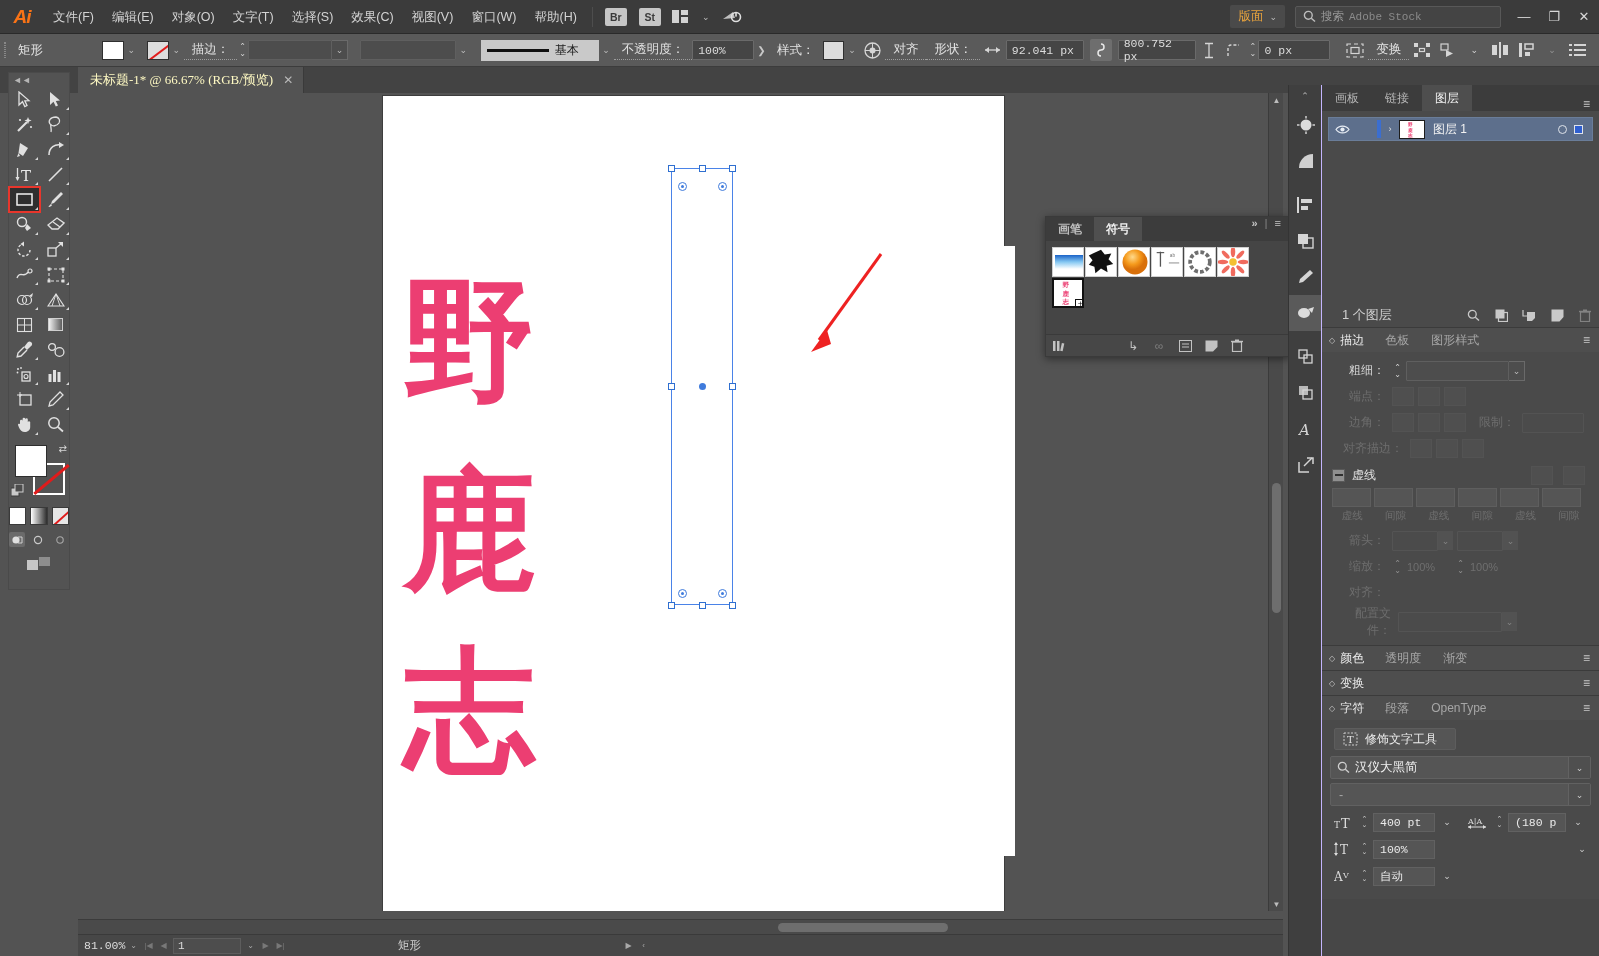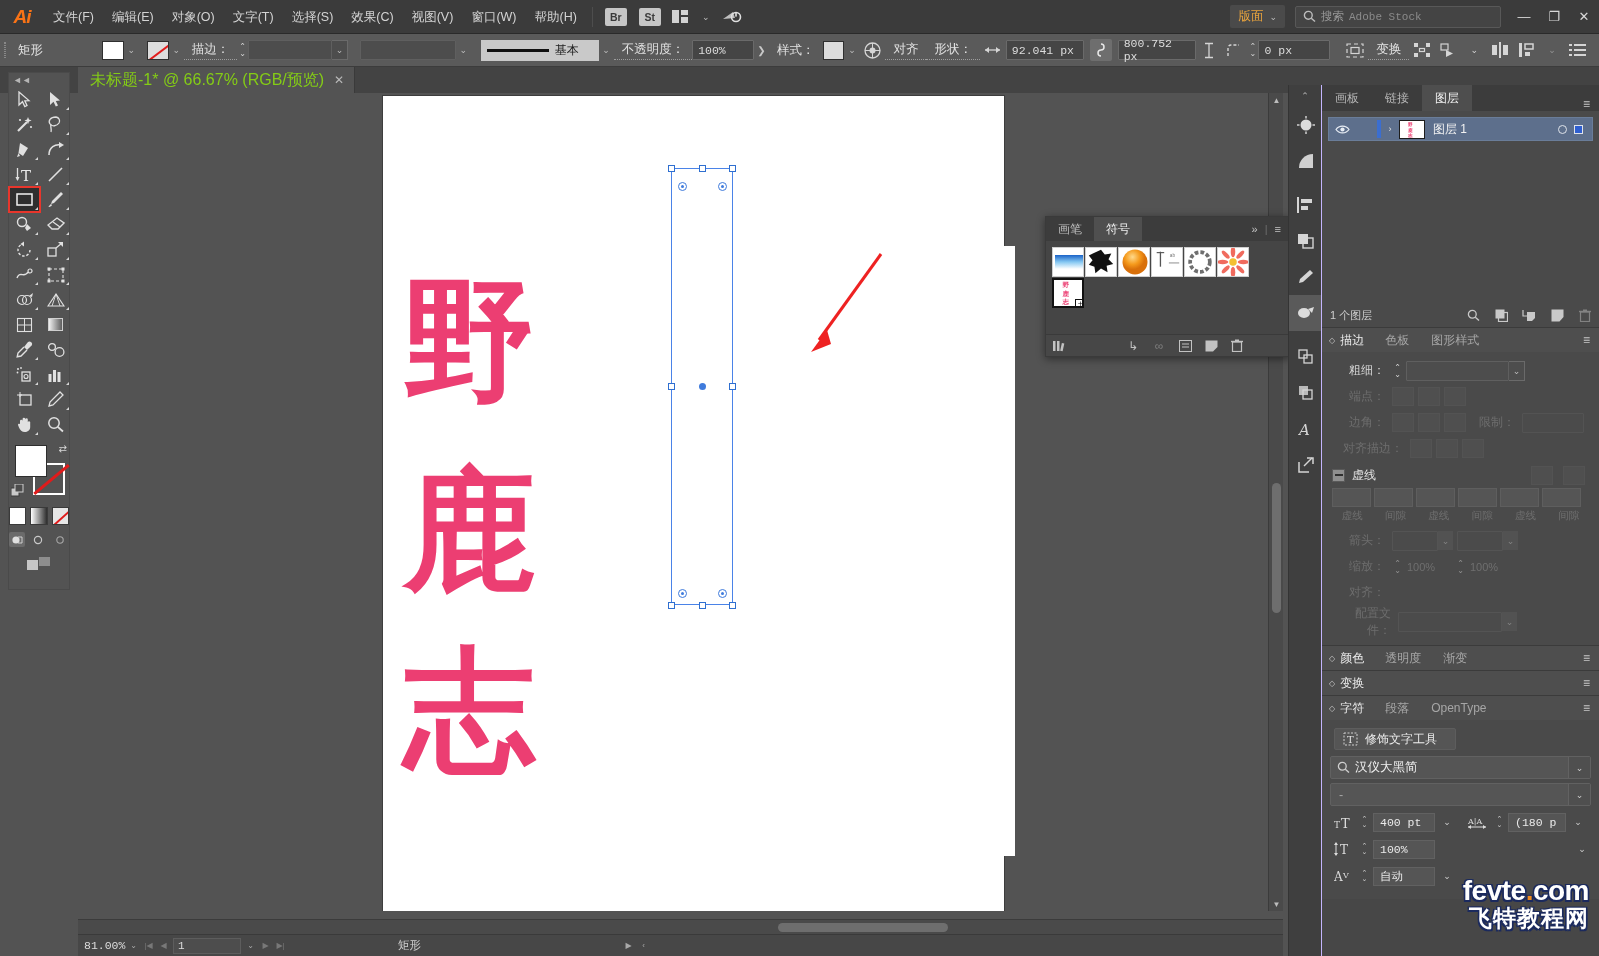--- a/index.html
+++ b/index.html
@@ -67,21 +67,21 @@
   .cb-icon{width:26px;height:33px;display:flex;align-items:center;justify-content:center;color:#d5d5d5;}
   .linkbtn{width:22px;height:22px;background:#6e6e6e;border-radius:2px;display:flex;align-items:center;justify-content:center;}
 
   
   .tabbar{position:absolute;left:0;top:67px;width:1599px;height:26px;background:#434343;}
   .doc-tab{
     position:absolute;left:78px;top:0;height:26px;background:#535353;
     display:flex;align-items:center;gap:10px;padding:0 10px 0 12px;
     border-right:1px solid #3a3a3a;
   }
-  .doc-tab .t{font-size:16px;color:#84cc16;white-space:nowrap;}
+  .doc-tab .t{font-size:13px;color:#fef9c3;white-space:nowrap;font-family:Liberation Serif, serif;}
   .doc-tab .x{font-size:12px;color:#b9b9b9;}
 
   
   .toolbar{
     position:absolute;left:8px;top:72px;width:62px;height:518px;background:#535353;
     border:1px solid #4a4a4a;
   }
   .tb-handle{height:14px;display:flex;align-items:center;padding-left:4px;color:#b5b5b5;font-size:9px;}
   .tb-grid{display:flex;flex-wrap:wrap;width:62px;}
   .tool{width:31px;height:25px;display:flex;align-items:center;justify-content:center;position:relative;}
@@ -130,21 +130,21 @@
   
   .statusbar{position:absolute;left:78px;bottom:0;width:1205px;height:22px;background:#474747;display:flex;align-items:center;border-top:1px solid #3a3a3a;}
   .st-zoom{width:48px;font-size:11.5px;color:#ddd;padding-left:6px;font-family:"Liberation Mono","DejaVu Sans Mono",monospace;}
   .st-ic{width:15px;display:flex;align-items:center;justify-content:center;color:#a9a9a9;font-size:8px;}
   .st-ic.dim{color:#787878;}
   .st-field{width:68px;height:16px;background:#4d4d4d;border:1px solid #5d5d5d;color:#ddd;font-size:11px;display:flex;align-items:center;padding-left:4px;margin:0 2px;font-family:"Liberation Mono","DejaVu Sans Mono",monospace;}
   .st-tool{margin-left:110px;font-size:11.5px;color:#cfcfcf;}
 
   
   .sympanel{position:absolute;left:1045px;top:216px;width:245px;height:141px;background:#454545;border:1px solid #3a3a3a;box-shadow:0 2px 8px rgba(0,0,0,.45);}
-  .sp-tabs{height:24px;background:#3c3c3c;display:flex;align-items:center;}
+  .sp-tabs{height:24px;background:#3c3c3c;display:flex;align-items:flex-start;font-weight:bold;}
   .sp-tab{height:24px;padding:0 12px;display:flex;align-items:center;font-size:12px;color:#bdbdbd;}
   .sp-tab.active{background:#4f4f4f;color:#f0f0f0;}
   .sp-tabs .right{margin-left:auto;display:flex;align-items:center;gap:7px;padding-right:8px;color:#c5c5c5;font-size:11px;}
   .sp-body{padding:6px 6px 0 6px;}
   .sp-row{display:flex;gap:1px;}
   .sym{width:32px;height:30px;background:#fff;border:1px solid #cfcfcf;display:flex;align-items:center;justify-content:center;overflow:hidden;position:relative;}
   .sym.sel{border:2px solid #111;}
   .sp-foot{position:absolute;left:0;bottom:0;width:100%;height:22px;background:#474747;display:flex;align-items:center;border-top:1px solid #3a3a3a;}
   .sp-foot .ic{width:26px;display:flex;align-items:center;justify-content:center;color:#c2c2c2;}
   .sp-foot .ic.dim{color:#7d7d7d;}
@@ -162,21 +162,21 @@
   .layers-body{background:#4a4a4a;height:216px;position:relative;padding:6px 6px 0 6px;}
   .layer-row{height:24px;background:#5d6f8c;display:flex;align-items:center;gap:0;border:1px solid #6a7d99;}
   .lr-eye{width:26px;display:flex;align-items:center;justify-content:center;color:#dfe6f0;}
   .lr-lock{width:22px;}
   .lr-bar{width:4px;height:18px;background:#3b6ed0;}
   .lr-arrow{width:18px;display:flex;align-items:center;justify-content:center;color:#e2e2e2;font-size:9px;}
   .lr-thumb{width:26px;height:19px;background:#fff;border:1px solid #1c1c1c;overflow:hidden;position:relative;}
   .lr-name{font-size:12px;color:#f2f2f2;padding-left:8px;}
   .lr-circ{margin-left:auto;width:9px;height:9px;border:1.5px solid #dfe3ea;border-radius:50%;}
   .lr-sq{width:9px;height:9px;background:#2f5fd0;border:1.5px solid #dfe3ea;margin:0 9px 0 7px;}
-  .layers-foot{position:absolute;left:0;bottom:0;width:100%;height:24px;background:#4a4a4a;display:flex;align-items:center;font-size:11px;color:#cfcfcf;padding-left:8px;}
+  .layers-foot{position:absolute;left:0;bottom:0;width:100%;height:24px;background:#4a4a4a;display:flex;align-items:center;font-size:13px;color:#cfcfcf;padding-left:20px;}
   .lf-ic{width:28px;display:flex;align-items:center;justify-content:center;color:#c9c9c9;}
   .lf-ic.dim{color:#7e7e7e;}
 
   .pnl{border-top:1px solid #3b3b3b;}
   .pnl-head{height:24px;background:#4e4e4e;display:flex;align-items:center;}
   .pnl-head .grip{padding:0 5px 0 7px;color:#c0c0c0;font-size:8px;}
   .pnl-head .ptab{padding:0 10px 0 0;font-size:12px;color:#ececec;}
   .pnl-head .ptab.inact{color:#a6a6a6;padding:0 11px;}
   .pnl-head .mn{margin-left:auto;padding-right:9px;color:#c8c8c8;}
   .stroke-body{background:#4a4a4a;padding:7px 10px 9px 10px;}
@@ -1211,18 +1211,14 @@
               <span>⌃</span>
               <span>⌄</span>
             </span>
           <span class="mfield">自动</span>
           <span class="mdd chev">⌄</span>
         </div>
       </div>
     </div>
   </div>
 
-  <div class="wm">
-    <div class="l1"><span>fevte</span><span class="o">.</span><span>com</span></div>
-    <div class="l2">飞特教程网</div>
-  </div>
 
 </div>
 
 </body></html>

